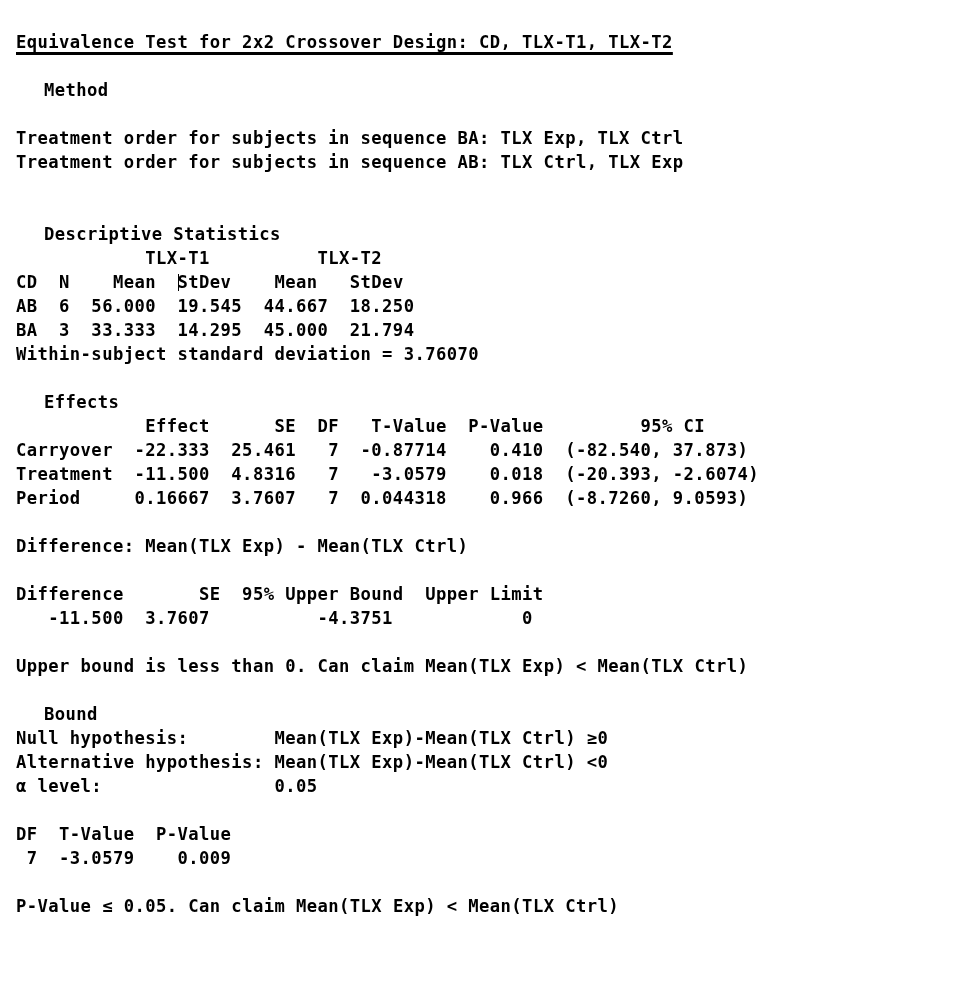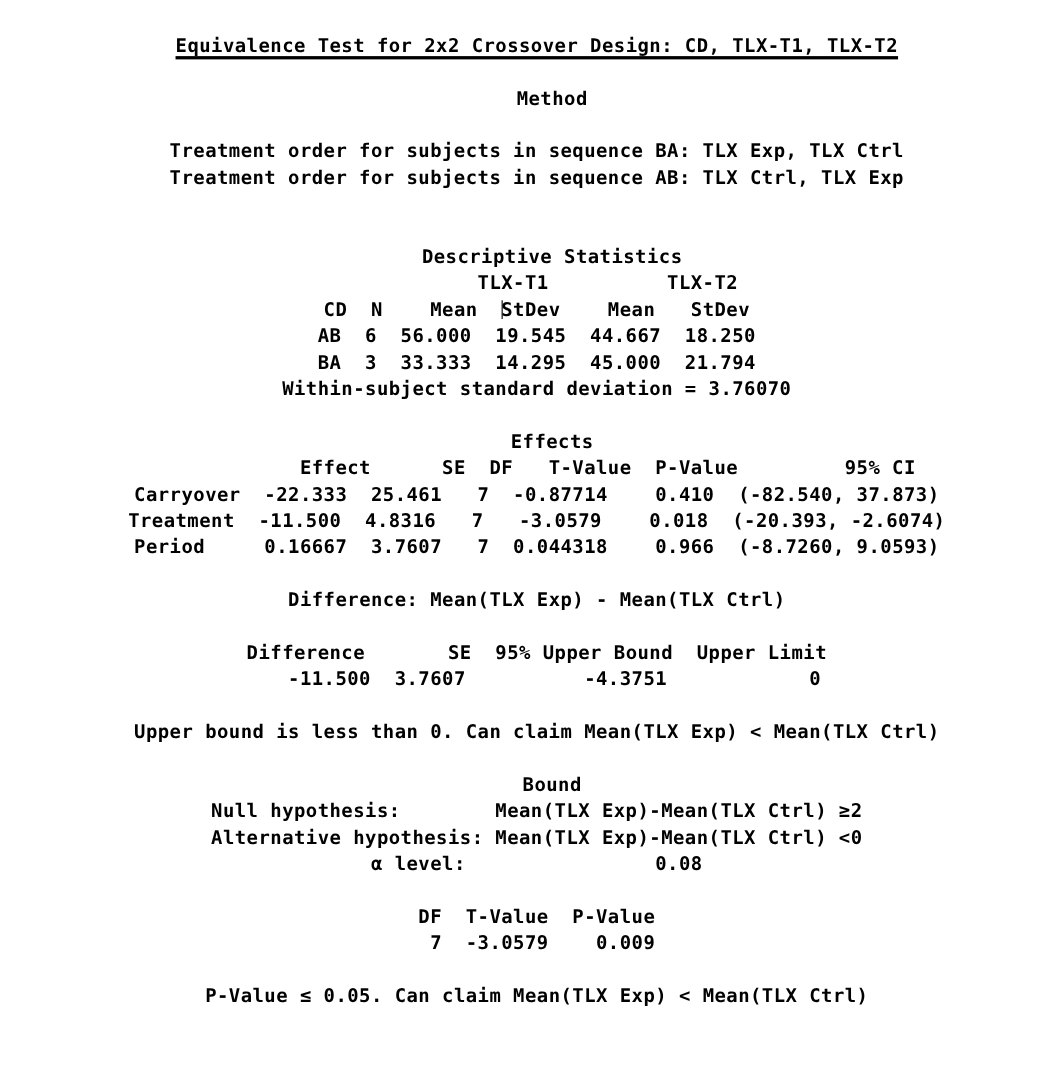--- a/index.html
+++ b/index.html
@@ -23,21 +23,20 @@
   }
   
   .mono {
     font-family: "DejaVu Sans Mono", "Liberation Mono", monospace;
     font-size: 17.2px;
     font-weight: bold;
     letter-spacing: 0.42px;
     line-height: 24px;
     white-space: pre;
     color: #000000;
-    text-align: center;
   }
   .line { display: block; height: 24px; }
   .blank { display: block; height: 24px; }
 
   .title {
     display: inline-block;
     text-decoration: underline;
     text-decoration-thickness: 2.5px;
     text-underline-offset: 4px;
   }
@@ -110,23 +109,23 @@
   <div class="mono line">   -11.500  3.7607          -4.3751            0</div>
 
   <span class="blank"></span>
 
   <div class="mono line"><span>Upper bound is less than 0. </span><span class="claim-link">Can claim</span><span> Mean(TLX Exp) &lt; Mean(TLX Ctrl)</span></div>
 
   <span class="blank"></span>
 
   <div class="mono line"><span class="heading">Bound</span></div>
 
-  <div class="mono line">Null hypothesis:        Mean(TLX Exp)-Mean(TLX Ctrl) ≥2</div>
+  <div class="mono line">Null hypothesis:        Mean(TLX Exp)-Mean(TLX Ctrl) ≥0</div>
   <div class="mono line">Alternative hypothesis: Mean(TLX Exp)-Mean(TLX Ctrl) &lt;0</div>
-  <div class="mono line">α level:                0.08</div>
+  <div class="mono line">α level:                0.05</div>
 
   <span class="blank"></span>
 
   <div class="mono line">DF  T-Value  P-Value</div>
   <div class="mono line"> 7  -3.0579    0.009</div>
 
   <span class="blank"></span>
 
   <div class="mono line"><span>P-Value ≤ 0.05. </span><span class="claim-link">Can claim</span><span> Mean(TLX Exp) &lt; Mean(TLX Ctrl)</span></div>
 

